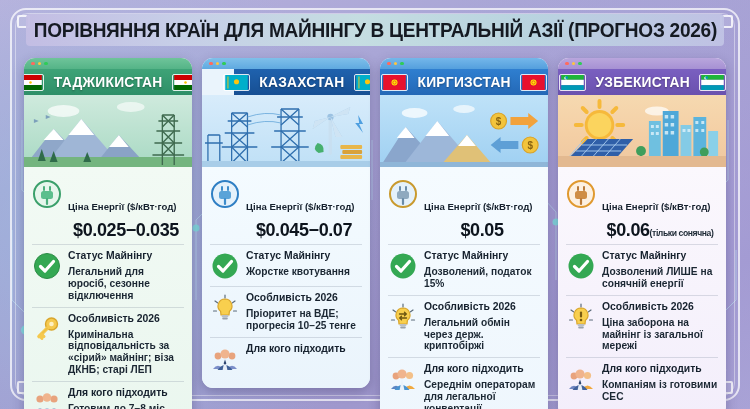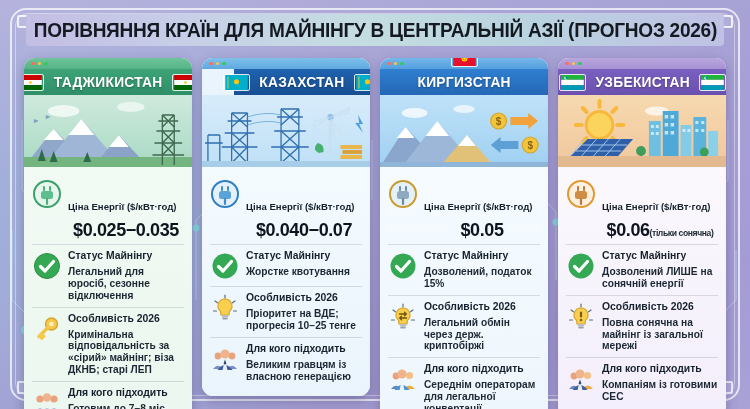--- a/index.html
+++ b/index.html
@@ -108,21 +108,21 @@
   .c-tj .flagbar{background:linear-gradient(180deg,#3ea377,#2e8f68);}
   .c-tj .body{background:linear-gradient(180deg,#f2faf4 0%,#e9f6ee 100%);}
   .c-tj{background:#e9f6ee;}
 
   .c-kz .chrome{background:linear-gradient(180deg,#7fc0ea,#5fa9e0);}
   .c-kz .flagbar{background:linear-gradient(180deg,#1f62ae,#174f93);margin-left:32px;}
   .c-kz .body{background:linear-gradient(180deg,#f4fbff 0%,#eaf4fc 100%);}
   .c-kz{background:#eaf4fc;}
 
   .c-kg .chrome{background:linear-gradient(180deg,#74b7ea,#549fdd);}
-  .c-kg .flagbar{background:linear-gradient(180deg,#2f7fd0,#2468b6);flex-direction:column;}
+  .c-kg .flagbar{background:linear-gradient(180deg,#2f7fd0,#2468b6);}
   .c-kg .body{background:linear-gradient(180deg,#f5fbff 0%,#eef6fd 100%);}
   .c-kg{background:#eef6fd;}
 
   .c-uz .chrome{background:linear-gradient(180deg,#b9a6dd,#a691d3);}
   .c-uz .flagbar{background:linear-gradient(180deg,#7a5fc0,#6a51ae);padding-left:7px;}
   .c-uz .body{background:linear-gradient(180deg,#fbf8fd 0%,#f3eefb 100%);}
   .c-uz{background:#f3eefb;}
 </style>
 </head>
 <body>
@@ -382,21 +382,21 @@
             <svg viewBox="0 0 30 30" width="30" height="30">
               <circle cx="15" cy="15" r="13" fill="#e4f1fb" stroke="#2f7fc4" stroke-width="2"></circle>
               <rect x="11" y="7" width="2" height="5" rx="1" fill="#3d8ccb"></rect>
               <rect x="17" y="7" width="2" height="5" rx="1" fill="#3d8ccb"></rect>
               <rect x="9" y="12" width="12" height="8" rx="2.5" fill="#5aa3d8"></rect>
               <path d="M15 20 L15 25" stroke="#3d8ccb" stroke-width="2.2" fill="none" stroke-linecap="round"></path>
             </svg>
           </span>
           <span class="txt">
             <div class="price-lbl">Ціна Енергії ($/кВт·год)</div>
-            <div class="price-val">$0.040−0.07</div>
+            <div class="price-val">$0.045−0.07</div>
           </span>
         </div>
         <div class="row">
           <span class="ico">
             <svg viewBox="0 0 30 30" width="30" height="30">
               <circle cx="15" cy="15" r="12.5" fill="#34a853"></circle>
               <path d="M8.5 15.5 L13 20 L21.5 10.5" stroke="#fff" stroke-width="3.2" fill="none" stroke-linecap="round" stroke-linejoin="round"></path>
             </svg>
           </span>
           <span class="txt">
@@ -432,21 +432,20 @@
               <circle cx="22" cy="12" r="3.4" fill="#e8a37d"></circle>
                 <path d="M17 25 q5-6.5 10-0 z" fill="#7b8ec9"></path>
               <circle cx="15" cy="10" r="4.6" fill="#f0b48d"></circle>
               <path d="M7.5 26 q7.5-10 15-0 z" fill="#3f5f96"></path>
               <path d="M15 14.6 L12.6 26 L17.4 26 Z" fill="#e8eef7"></path>
               <path d="M15 15.5 l-1.4 4 l1.4 1.2 l1.4-1.2 z" fill="#2c4470"></path>
             </svg>
           </span>
           <span class="txt">
             <div class="lbl">Для кого підходить</div>
-            <div class="val">Великим гравцям із власною генерацією</div>
           </span>
         </div>
       </div>
     </div>
 
     <div class="card c-kg">
       <div class="chrome">
         <span class="dot d1"></span>
         <span class="dot d2"></span>
         <span class="dot d3"></span>
@@ -709,21 +708,21 @@
               </g>
               <path d="M15 6 a7 7 0 0 1 4.4 12.4 L19 22 h-8 l-.4-3.6 A7 7 0 0 1 15 6 Z" fill="#f8cf4e" stroke="#d9a62c" stroke-width="1.2"></path>
               <rect x="13.9" y="9.5" width="2.2" height="6" rx="1.1" fill="#7a5c12"></rect>
               <circle cx="15" cy="18" r="1.3" fill="#7a5c12"></circle>
               <rect x="11.6" y="22" width="6.8" height="2.2" rx="1" fill="#b9bfc7"></rect>
               <rect x="12.2" y="24.6" width="5.6" height="2" rx="1" fill="#9aa2ab"></rect>
             </svg>
           </span>
           <span class="txt">
             <div class="lbl">Особливість 2026</div>
-            <div class="val">Повна сонячна на майнінг із загальної мережі</div>
+            <div class="val">Ціна заборона на майнінг із загальної мережі</div>
           </span>
         </div>
         <div class="row">
           <span class="ico">
             <svg viewBox="0 0 30 30" width="30" height="30">
               <circle cx="21.5" cy="11.5" r="3.6" fill="#f3c089"></circle>
                 <path d="M16 25 q5.5-7 11-0 z" fill="#f0a93f"></path>
               <circle cx="8" cy="12" r="3.4" fill="#e8a37d"></circle>
                 <path d="M3 25 q5-6.5 10-0 z" fill="#6f86c0"></path>
               <circle cx="14" cy="10" r="4.6" fill="#f0b48d"></circle>

